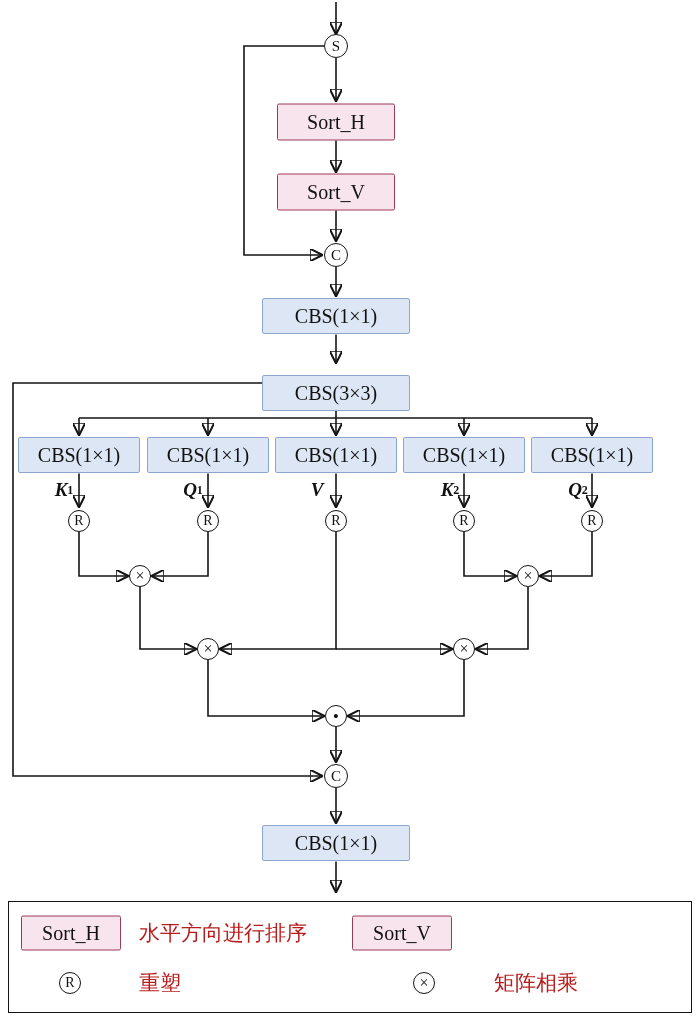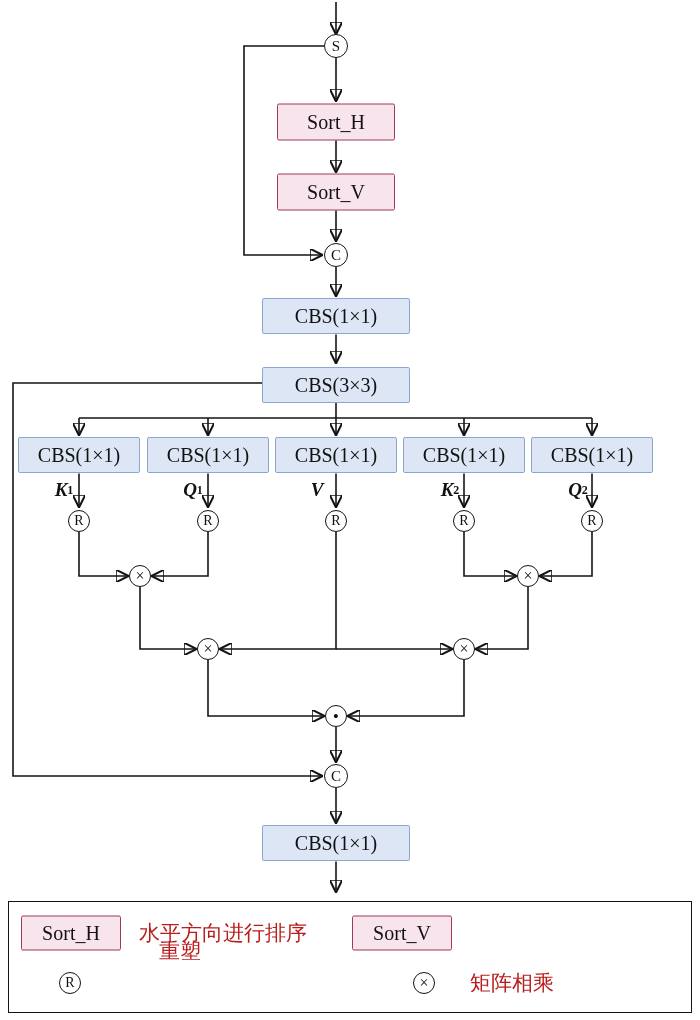--- a/index.html
+++ b/index.html
@@ -76,21 +76,21 @@
       <path d="M336,861.5 V890" marker-end="url(#ah)"></path>
     </g>
   </svg>
 
   <div class="ctr circle c24" style="left:336px; top:46px;">S</div>
   <div class="ctr box pink" style="left:336px; top:122px; width:118px; height:37px;">Sort_H</div>
   <div class="ctr box pink" style="left:336px; top:192px; width:118px; height:37px;">Sort_V</div>
   <div class="ctr circle c24" style="left:336px; top:255px;">C</div>
 
   <div class="ctr box blue" style="left:336px; top:316px; width:148px; height:36px;">CBS(1×1)</div>
-  <div class="ctr box blue" style="left:336px; top:385px; width:148px; height:36px;">CBS(3×3)</div>
+  <div class="ctr box blue" style="left:336px; top:393px; width:148px; height:36px;">CBS(3×3)</div>
 
   <div class="ctr box blue" style="left:79px;  top:455px; width:122px; height:36px;">CBS(1×1)</div>
   <div class="ctr box blue" style="left:208px; top:455px; width:122px; height:36px;">CBS(1×1)</div>
   <div class="ctr box blue" style="left:336px; top:455px; width:122px; height:36px;">CBS(1×1)</div>
   <div class="ctr box blue" style="left:464px; top:455px; width:122px; height:36px;">CBS(1×1)</div>
   <div class="ctr box blue" style="left:592px; top:455px; width:122px; height:36px;">CBS(1×1)</div>
 
   <div class="ctr mathlab" style="left:64px;  top:490px;">
       <span>K</span>
       <sub>1</sub>
@@ -126,17 +126,17 @@
   <div class="ctr circle c22 dotop" style="left:336px; top:716px;">•</div>
 
   <div class="ctr circle c24" style="left:336px; top:776px;">C</div>
   <div class="ctr box blue" style="left:336px; top:843px; width:148px; height:36px;">CBS(1×1)</div>
 
   <div class="legend-frame" style="left:8px; top:901px; width:684px; height:112px;"></div>
   <div class="ctr box pink" style="left:71px;  top:933px; width:100px; height:35px; font-size:20px;">Sort_H</div>
   <div class="lt" style="left:139px; top:933px;">水平方向进行排序</div>
   <div class="ctr box pink" style="left:402px; top:933px; width:100px; height:35px; font-size:20px;">Sort_V</div>
   <div class="ctr circle c22" style="left:70px; top:983px;">R</div>
-  <div class="lt" style="left:139px; top:951px;margin-left:20px;">重塑</div>
+  <div class="lt" style="left:139px; top:983px;">重塑</div>
   <div class="ctr circle c22 op" style="left:424px; top:983px;">×</div>
-  <div class="lt" style="left:470px; top:983px;text-align:center;">矩阵相乘</div>
+  <div class="lt" style="left:494px; top:983px;text-align:center;">矩阵相乘</div>
 
 </div>
 
 </body></html>

